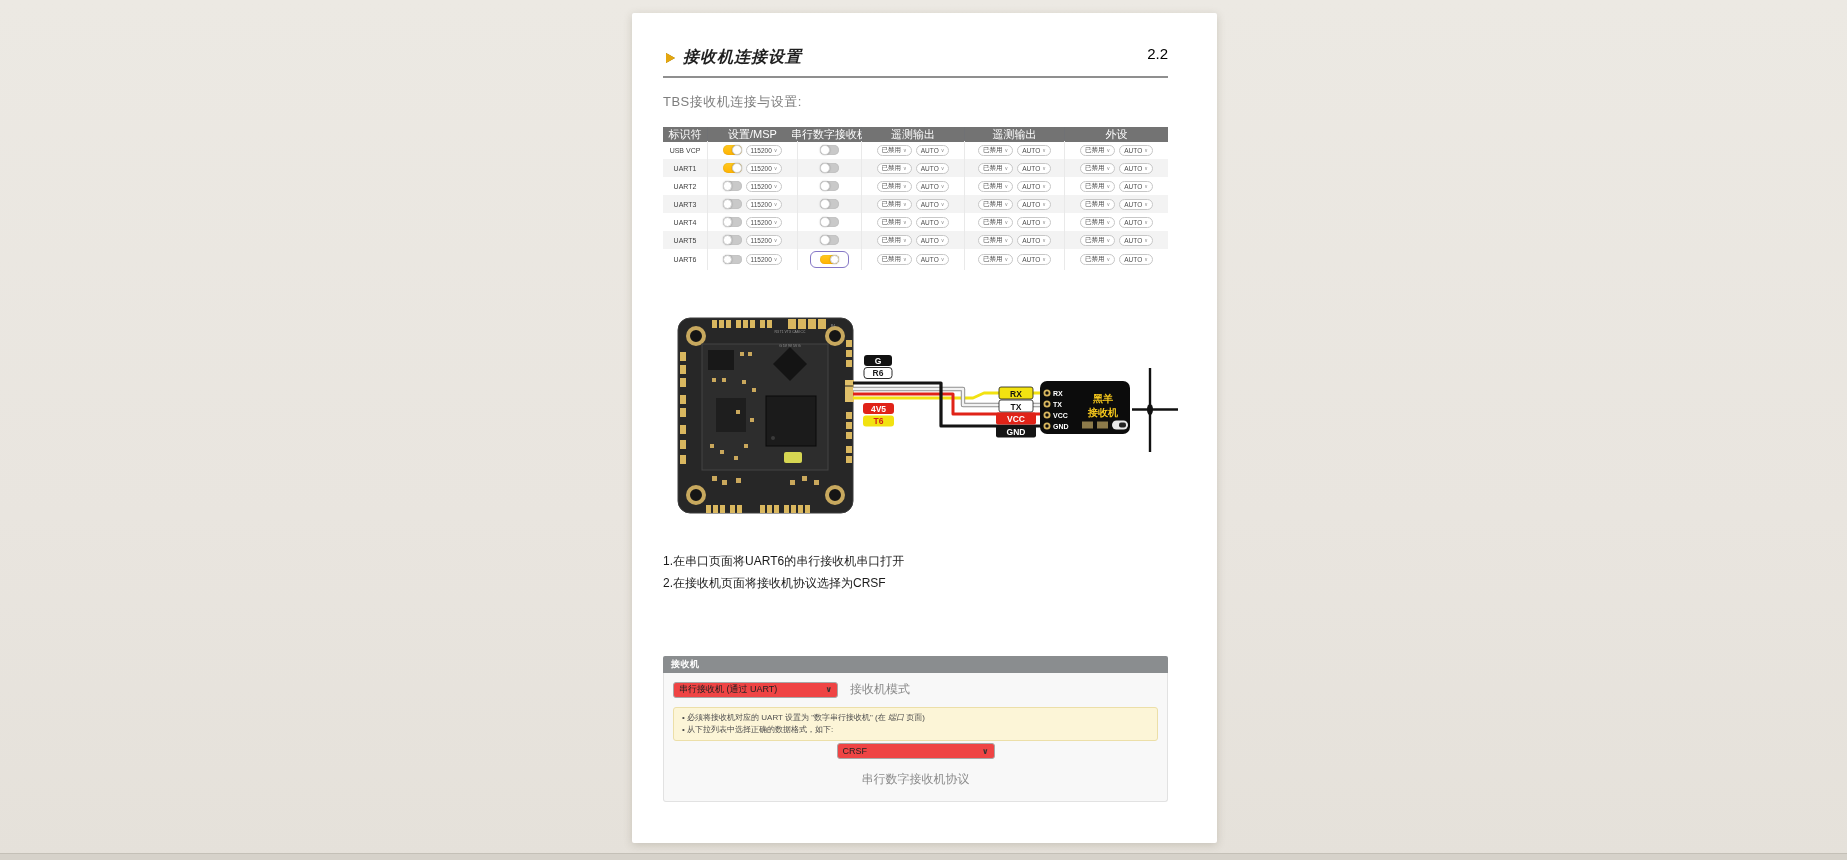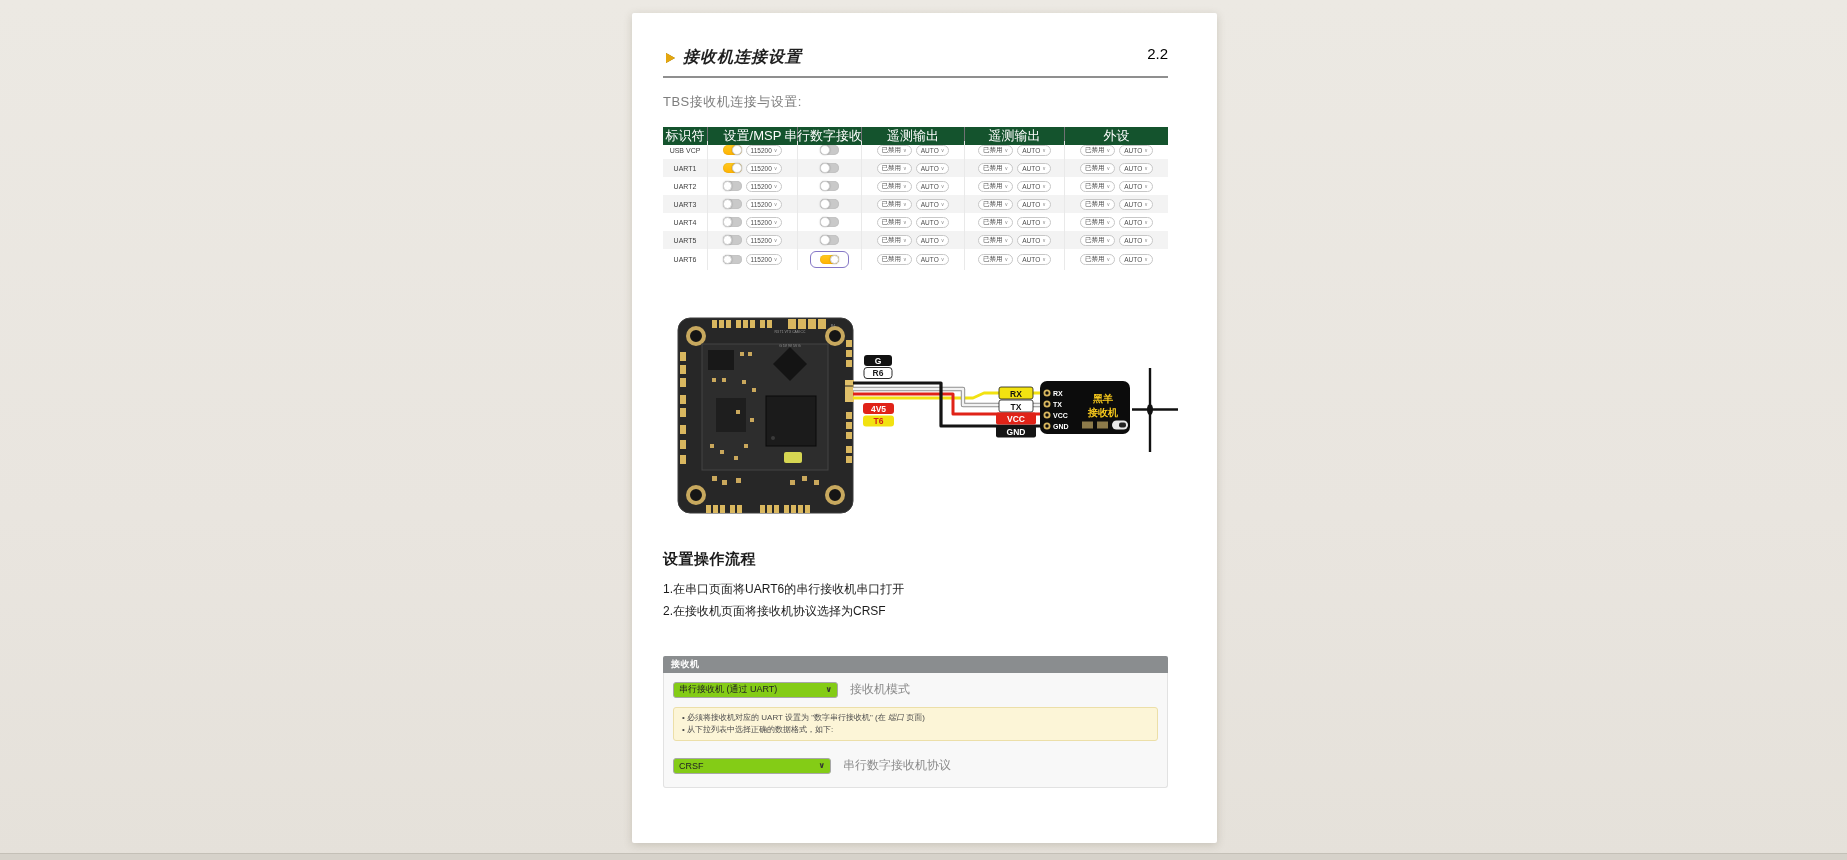--- a/index.html
+++ b/index.html
@@ -19,21 +19,21 @@
     filter:drop-shadow(0 0 .5px #7a5a00); }
   .doc-title { position:absolute; left:20px; top:-2px; font-size:16px; font-weight:bold; color:#1f1f1f; letter-spacing:1px;font-style:italic; }
   .page-num { position:absolute; right:0; top:-4px; font-size:15px; color:#000000;text-align:center; }
   .title-rule { position:absolute; left:31px; top:63px; width:505px; height:2px; background:#8f8f8f; }
   .intro { position:absolute; left:31px; top:80px; font-size:13px; color:#7e7e7e; letter-spacing:.5px; }
 
   
   .ports { position:absolute; left:31px; top:114px; width:505px; font-size:7.5px; }
   .thead,.trow { display:grid; grid-template-columns:45px 90px 64px 103px 100px 103px; }
   .thead { height:14px; }
-  .thead .hcell { background:#14532d; color:#fdfdfd; font-size:13px; display:flex;
+  .thead .hcell { background:#737373; color:#fdfdfd; font-size:11px; display:flex;
     align-items:center; justify-content:center; border-right:1px solid #707174; white-space:nowrap; }
   .thead .hcell:last-child { border-right:none; }
   .trow { height:18px; background:#fff; }
   .trow.alt { background:#f3f3f3; }
   .trow.tall { height:21px; }
   .cell { display:flex; align-items:center; justify-content:center; gap:4px;
     border-right:1px solid #e9e9e9; white-space:nowrap; overflow:hidden; }
   .cell:last-child { border-right:none; }
   .pid { font-size:7px; color:#3d3d3d; }
   .toggle { width:19px; height:9.5px; border-radius:5px; position:relative; flex:0 0 auto;
@@ -53,29 +53,29 @@
   .steps h3 { font-size:15px; font-weight:bold; margin-bottom:9px; letter-spacing:.5px; }
   .steps p { font-size:12px; line-height:22px; }
 
   
   .rx-panel { position:absolute; left:31px; top:643px; width:505px; }
   .rx-head { height:17px; line-height:17px; background:#8a8d8f; color:#fff; font-weight:bold;
     font-size:9px; padding-left:8px; border-radius:2px 2px 0 0; letter-spacing:.5px; }
   .rx-body { background:#f8f8f8; border:1px solid #e2e2e2; border-top:none;
     border-radius:0 0 3px 3px; padding:8px 9px 13px 9px; }
   .sel-row { display:flex; align-items:center; gap:12px; }
-  .bselect { display:flex; align-items:center; justify-content:space-between; background:#84cc16;
+  .bselect { display:flex; align-items:center; justify-content:space-between; background:#ef4444;
     border:1px solid #a8a8a8; border-radius:3px; height:16px; padding:0 5px; font-size:9px;
     color:#222; cursor:pointer; }
   .bselect .chev { font-size:8px; color:#333; font-weight:bold; }
   .sel-label { font-size:12px; color:#8b8b8b; }
   .note { margin-top:9px; background:#fcf5d7; border:1px solid #ecdfa8; border-radius:3px;
     padding:4px 8px; font-size:8px; color:#4d4d4d; line-height:12px; }
   .note em { font-style:italic; }
-  .crsf-row { margin-top:16px; }
+  .crsf-row { margin-top:2px;flex-direction:column; }
 </style>
 </head>
 <body>
 
 <div class="page">
 
   <div class="title-row">
     <span class="tri"></span>
     <span class="doc-title">接收机连接设置</span>
     <span class="page-num">2.2</span>
@@ -589,21 +589,20 @@
     </g>
 
     <g stroke="#111" stroke-width="2.4">
       <line x1="1150" y1="368" x2="1150" y2="452"></line>
       <line x1="1132" y1="409.5" x2="1178" y2="409.5"></line>
     </g>
     <ellipse cx="1150" cy="409.5" rx="3" ry="5.5" fill="#111"></ellipse>
   </svg>
 
   <div class="steps">
-    <h3>设置操作流程</h3>
     <p>1.在串口页面将UART6的串行接收机串口打开</p>
     <p>2.在接收机页面将接收机协议选择为CRSF</p>
   </div>
 
   <div class="rx-panel">
     <div class="rx-head">接收机</div>
     <div class="rx-body">
       <div class="sel-row">
         <div class="bselect" style="width:165px">
           <span>串行接收机 (通过 UART)</span>

